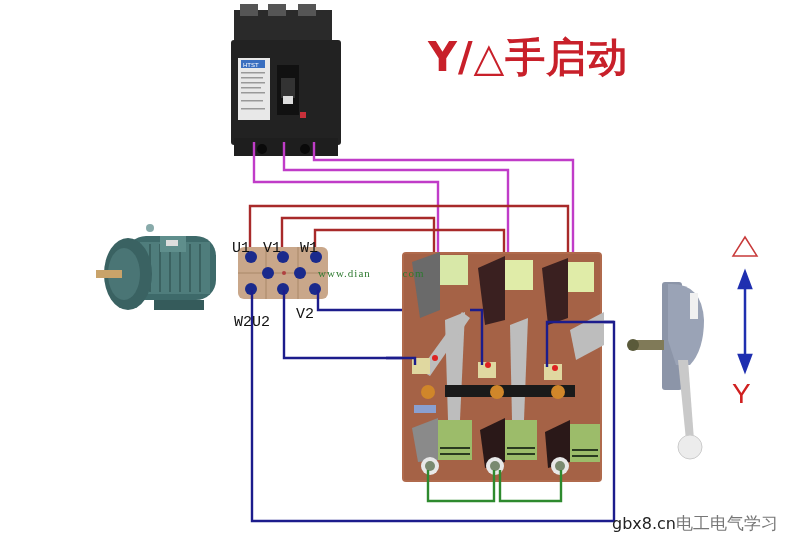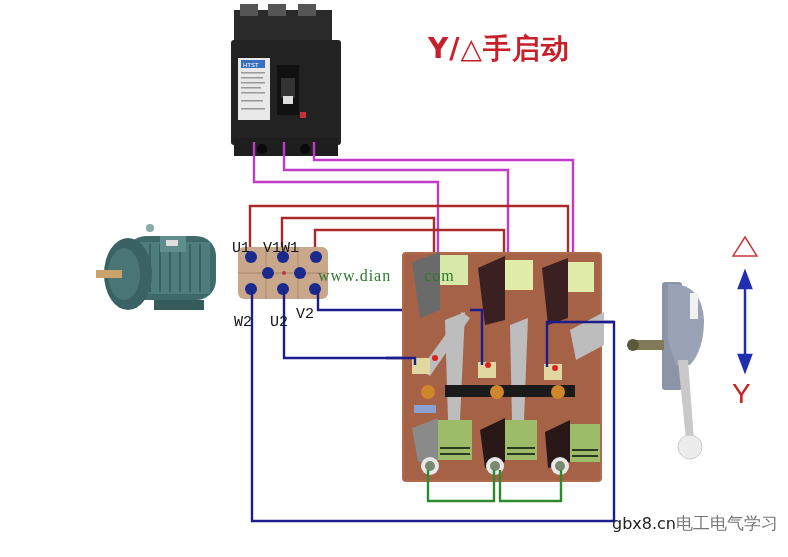--- a/index.html
+++ b/index.html
@@ -1,21 +1,21 @@
 <!DOCTYPE html>
 <html><head>
 <meta charset="utf-8">
 <style>
   html, body { margin:0; padding:0; background:#ffffff; }
   body { width:788px; height:557px; position:relative; overflow:hidden; font-family:"Liberation Sans", sans-serif; }
   .abs { position:absolute; }
   #wires { position:absolute; left:0; top:0; width:788px; height:557px; }
-  .title { left:428px; top:30px; color:#c8202a; font-size:28px; font-weight:bold; letter-spacing:1px; white-space:nowrap; font-family:"DejaVu Sans", sans-serif; }
+  .title { left:428px; top:30px; color:#c8202a; font-size:40px; font-weight:bold; letter-spacing:1px; white-space:nowrap; font-family:"DejaVu Sans", sans-serif; }
   .term-label { font-size:15px; color:#111; font-family:Liberation Mono, monospace;margin-top:12px; }
-  .watermark { left:318px; top:267px; font-family:"Liberation Serif", serif; font-size:16px; color:#2d7a2f; letter-spacing:1px; }
+  .watermark { left:318px; top:267px; font-family:"Liberation Serif", serif; font-size:11px; color:#2d7a2f; letter-spacing:1px; }
   .footer { left:612px; top:512px; font-size:16px; color:#222; white-space:nowrap; font-family:"DejaVu Sans", sans-serif; }
   .footer .brand { color:#777; font-size:17px; margin-left:0; }
   .y-label { left:732px; top:378px; color:#d02020; font-size:28px; font-family:"Liberation Sans", sans-serif; }
 </style>
 </head>
 <body>
 
 <svg id="wires" viewBox="0 0 788 557">
 
   <g>
@@ -190,23 +190,23 @@
 
   <polygon points="745,237 733,256 757,256" fill="none" stroke="#c83a3a" stroke-width="1.5"></polygon>
 </svg>
 
 <div class="abs title">
   <span>Y/</span><span style="font-weight:normal;">△</span><span>手启动</span>
 </div>
 
 <div class="abs term-label" style="left:232px; top:228px;">U1</div>
 <div class="abs term-label" style="left:263px; top:228px;text-align:center;">V1</div>
-<div class="abs term-label" style="left:281px; top:228px;">W1</div>
+<div class="abs term-label" style="left:300px; top:228px;">W1</div>
 <div class="abs term-label" style="left:234px; top:302px;">W2</div>
-<div class="abs term-label" style="left:270px; top:302px;">U2</div>
+<div class="abs term-label" style="left:252px; top:302px;">U2</div>
 <div class="abs term-label" style="left:296px; top:294px;">V2</div>
 
 <div class="abs watermark"><span>www.dian</span><span style="opacity:0.15;">  </span><span style="margin-left:28px;">com</span></div>
 
 <div class="abs y-label">Y</div>
 
 <div class="abs footer">
   <span>gbx8.cn</span><span class="brand">电工电气学习</span>
 </div>
 

